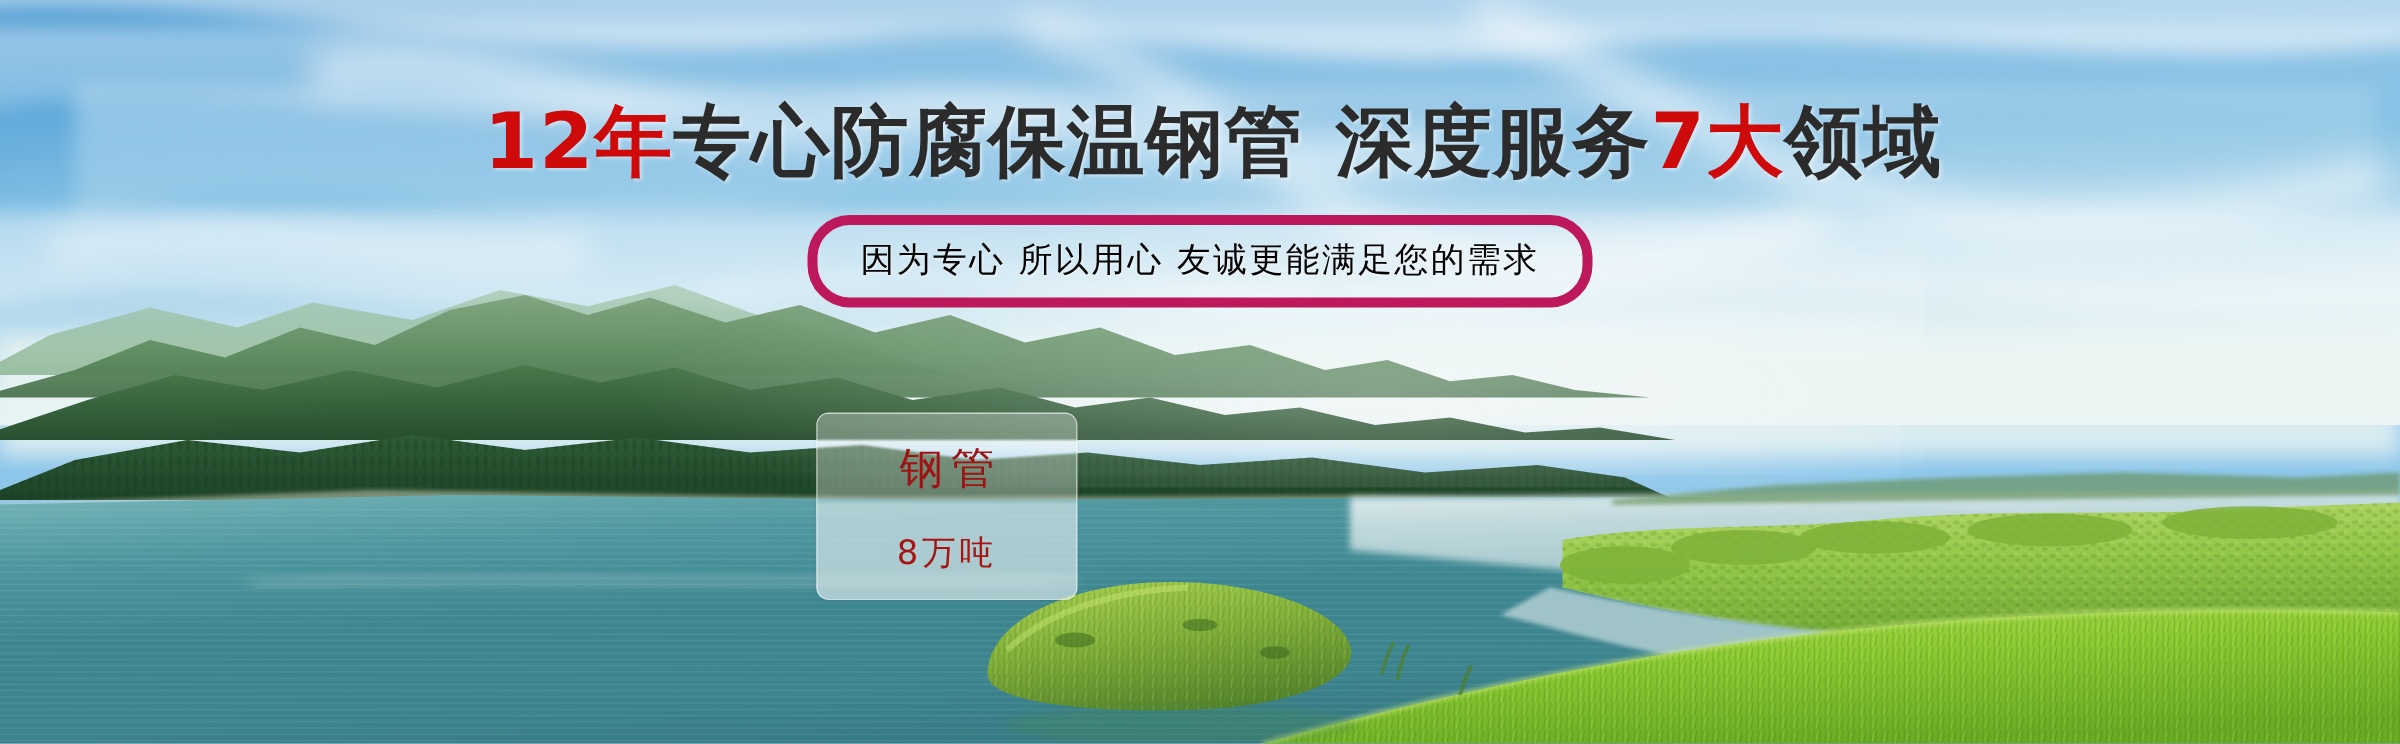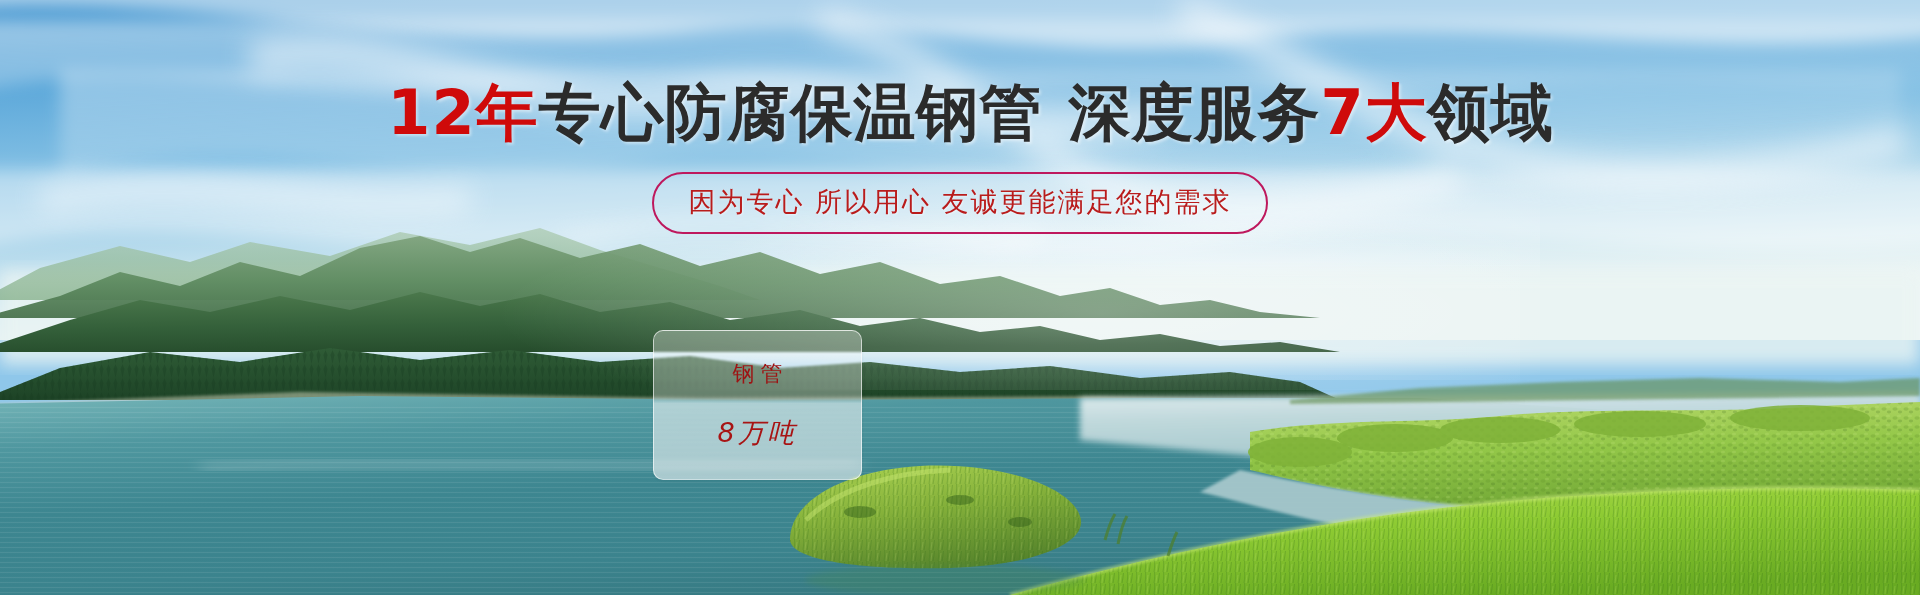--- a/index.html
+++ b/index.html
@@ -35,25 +35,25 @@
   .headline .hl-red{color:#cf0a0a;}
   .headline .hl-gap{display:inline-block;width:26px;}
 
   
   .pill-wrap{
     position:absolute;left:0;right:0;top:172px;text-align:center;
   }
   .pill{
     display:inline-block;
     padding:10px 34px 12px;
-    border:2px solid #be185d;
+    border:8px solid #be185d;
     border-radius:34px;
     font-size:27px;
     letter-spacing:2px;
-    color:#b91c1c;
+    color:#000000;
     background:transparent;
     font-family:"DejaVu Sans","Liberation Sans",sans-serif;
     text-shadow:1px 1px 2px rgba(255,255,255,.5);
   }
 
   
   .cards{
     position:absolute;
     left:653px;top:330px;
     display:flex;
@@ -70,35 +70,34 @@
         rgba(255,255,255,.52) 49%,
         rgba(255,255,255,.55) 100%);
     backdrop-filter:blur(1px);
     display:flex;
     flex-direction:column;
     align-items:center;
     justify-content:center;
     box-shadow:0 1px 3px rgba(0,0,0,.06);
   }
   .card-label{
-    font-size:22px;
+    font-size:35px;
     letter-spacing:6px;
     text-indent:6px;
     color:#9e1313;
     font-family:Liberation Sans, sans-serif;
     margin-bottom:26px;
     font-weight:500;
   }
   .card-value{
     font-size:27px;
     letter-spacing:3px;
     color:#a81414;
     font-family:"DejaVu Sans","Liberation Sans",sans-serif;
     white-space:nowrap;
-    font-style:italic;
   }
   .card-value sup{font-size:15px;vertical-align:super;letter-spacing:0;}
 </style>
 </head>
 <body>
 
 <div class="banner">
 
   <svg class="layer scene" viewBox="0 0 1920 595" preserveAspectRatio="none" xmlns="http://www.w3.org/2000/svg">
     <defs>

